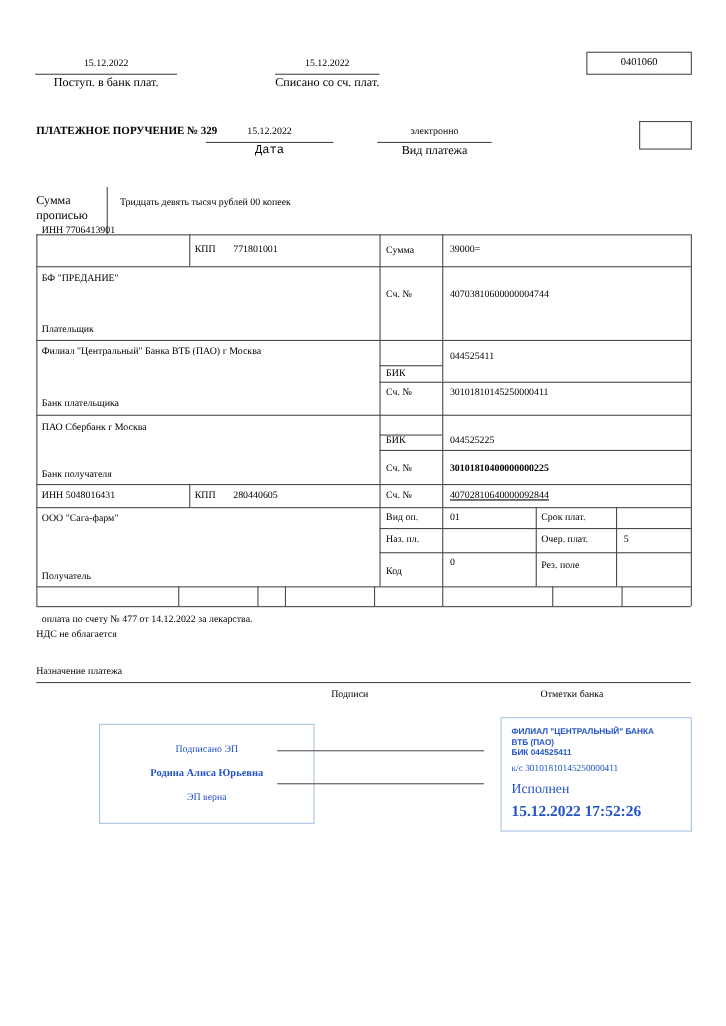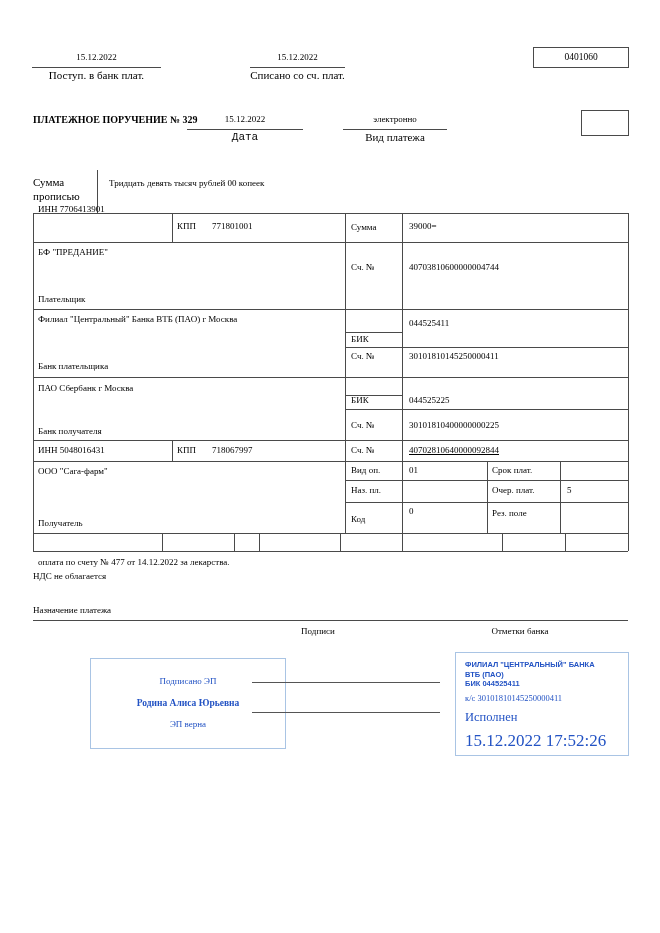--- a/index.html
+++ b/index.html
@@ -22,21 +22,21 @@
     box-sizing:border-box; color:var(--stamp-blue,#2353c4);
   }
   .stamp-sig { text-align:center; }
   .stamp-sig .l1 { margin-top:17px; font-size:9px; }
   .stamp-sig .l2 { margin-top:12px; font-size:9.5px; font-weight:bold; }
   .stamp-sig .l3 { margin-top:11px; font-size:9px; }
   .stamp-bank { padding:7px 0 0 9px; }
   .stamp-bank .b { font-family:"Liberation Sans", sans-serif; font-weight:bold; font-size:7.5px; line-height:9.5px; }
   .stamp-bank .ks { font-size:8.5px; margin-top:4px; }
   .stamp-bank .status { font-size:12.5px; margin-top:7px; }
-  .stamp-bank .dt { font-size:17px; margin-top:6px; }
+  .stamp-bank .dt { font-size:14px; margin-top:6px;font-weight:bold; }
 </style>
 </head>
 <body>
 
 <div class="page">
 
   <div class="t ctr" style="left:32px; top:52px; width:129px;">15.12.2022</div>
   <div class="hline" style="left:32px; top:67px; width:129px;"></div>
   <div class="t t85 ctr" style="left:32px; top:70px; width:129px;">Поступ. в банк плат.</div>
 
@@ -115,25 +115,25 @@
   <div class="t" style="left:409px; top:318px;">044525411</div>
   <div class="t" style="left:351px; top:334px;">БИК</div>
   <div class="t" style="left:351px; top:351px;">Сч. №</div>
   <div class="t" style="left:409px; top:351px;">30101810145250000411</div>
   <div class="t" style="left:38px;  top:361px;">Банк плательщика</div>
 
   <div class="t" style="left:38px;  top:383px;">ПАО Сбербанк г Москва</div>
   <div class="t" style="left:351px; top:395px;">БИК</div>
   <div class="t" style="left:409px; top:395px;">044525225</div>
   <div class="t" style="left:351px; top:420px;">Сч. №</div>
-  <div class="t" style="left:409px; top:420px;">30101810400000000225</div>
+  <div class="t" style="left:409px; top:420px;font-weight:bold;">30101810400000000225</div>
   <div class="t" style="left:38px;  top:426px;">Банк получателя</div>
 
   <div class="t" style="left:38px;  top:445px;">ИНН 5048016431</div>
-  <div class="t" style="left:177px; top:445px;"><span>КПП</span><span class="kpp-gap">718067997</span></div>
+  <div class="t" style="left:177px; top:445px;"><span>КПП</span><span class="kpp-gap">280440605</span></div>
   <div class="t" style="left:351px; top:445px;">Сч. №</div>
   <div class="t" style="left:409px; top:445px;text-decoration:underline;">40702810640000092844</div>
 
   <div class="t" style="left:38px;  top:466px;">ООО "Сага-фарм"</div>
   <div class="t" style="left:351px; top:465px;">Вид оп.</div>
   <div class="t" style="left:409px; top:465px;">01</div>
   <div class="t" style="left:492px; top:465px;">Срок плат.</div>
   <div class="t" style="left:567px; top:465px;"></div>
   <div class="t" style="left:351px; top:485px;">Наз. пл.</div>
   <div class="t" style="left:409px; top:485px;"></div>

